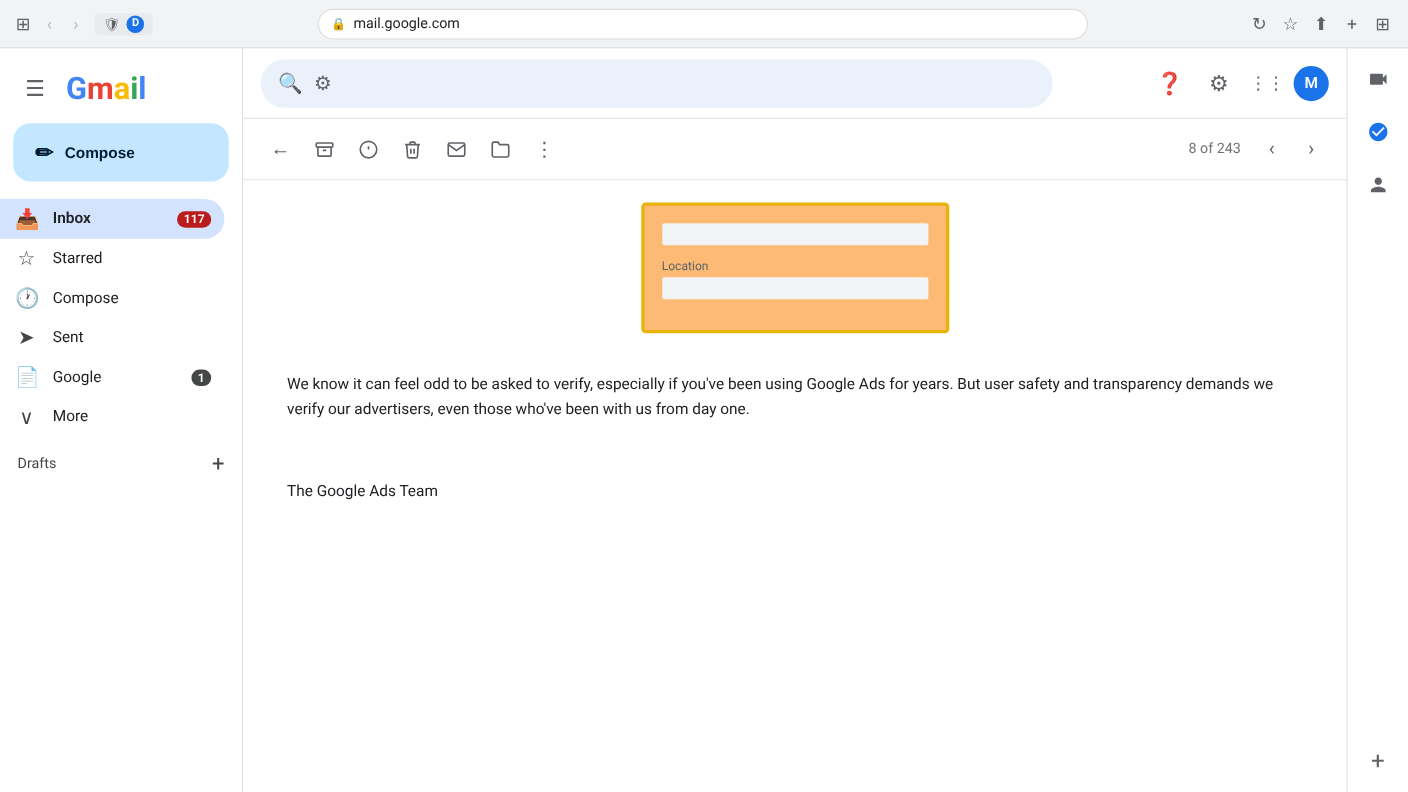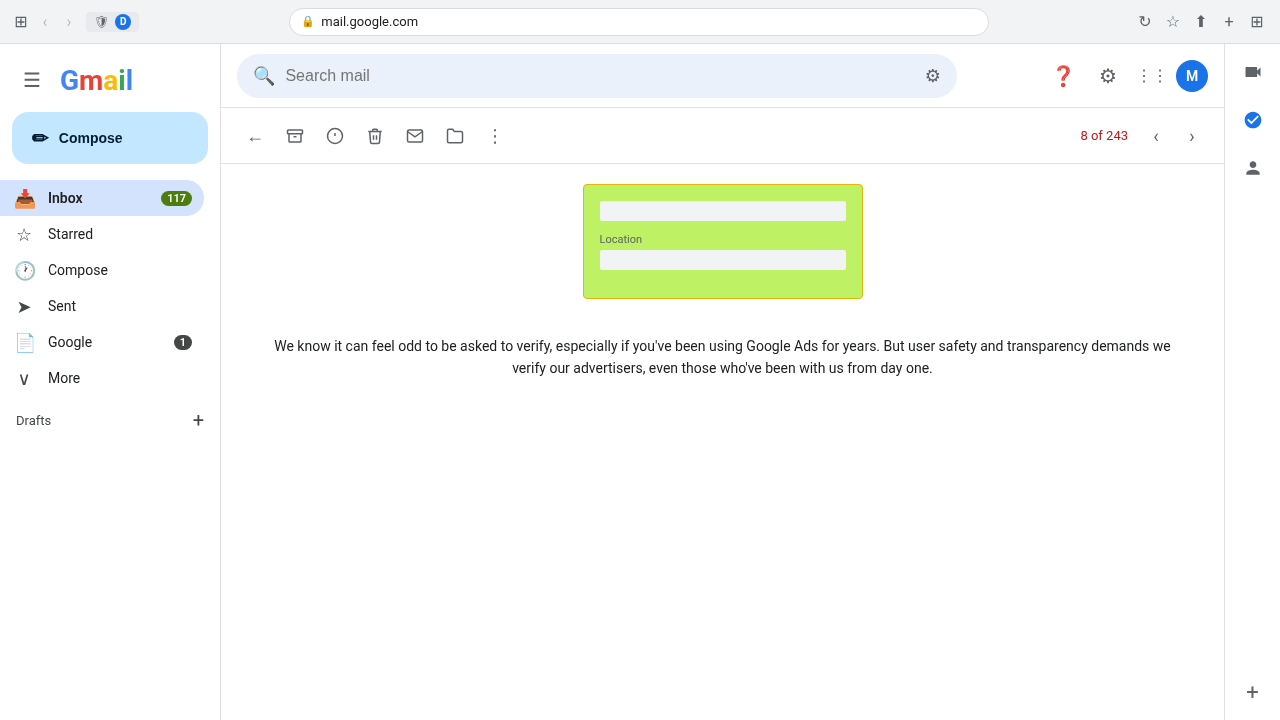--- a/index.html
+++ b/index.html
@@ -83,21 +83,21 @@
     .nav-item .nav-icon { font-size: 18px; color: #444746; width: 20px; text-align: center; }
     .nav-item .nav-label { flex: 1; }
     .nav-item .badge {
       background: #444746;
       color: #fff;
       border-radius: 10px;
       padding: 1px 6px;
       font-size: 11px;
       font-weight: 600;
     }
-    .nav-item.active .badge { background: #4d7c0f; }
+    .nav-item.active .badge { background: #b91c1c; }
 
     .labels-section { padding: 12px 16px 4px; font-size: 13px; color: #444746; display: flex; align-items: center; justify-content: space-between; }
     .labels-add { cursor: pointer; font-size: 20px; color: #444746; }
 
     
     .gmail-header {
       height: 64px;
       background: #fff;
       display: flex;
       align-items: center;
@@ -153,21 +153,21 @@
       border-bottom: 1px solid #e0e0e0;
       gap: 4px;
     }
     .toolbar-icon {
       width: 36px; height: 36px;
       border-radius: 50%;
       display: flex; align-items: center; justify-content: center;
       cursor: pointer; color: #5f6368; font-size: 18px;
     }
     .toolbar-spacer { flex: 1; }
-    .pagination-text { font-size: 13px; color: #b91c1c; margin-right: 8px; }
+    .pagination-text { font-size: 13px; color: #737373; margin-right: 8px; }
     .pagination-arrow {
       width: 32px; height: 32px;
       border-radius: 50%;
       display: flex; align-items: center; justify-content: center;
       cursor: pointer; color: #5f6368; font-size: 18px;
     }
 
     
     .email-content {
       flex: 1;
@@ -181,32 +181,32 @@
       min-height: 100%;
     }
 
     
     .email-top-image {
       display: flex;
       justify-content: center;
       margin-bottom: 20px;
     }
     .form-card {
-      border: 1px solid #eab308;
+      border: 3px solid #eab308;
       border-radius: 4px;
       padding: 16px;
       width: 280px;
-      background: #bef264;
+      background: #fdba74;
     }
     .form-card-field { margin-bottom: 12px; }
     .form-card-label { font-size: 11px; color: #5f6368; margin-bottom: 4px; }
     .form-card-input { height: 20px; background: #f1f3f4; border-radius: 2px; }
 
     
-    .email-text-section { padding: 16px 0; text-align: center; }
+    .email-text-section { padding: 16px 0; }
     .email-paragraph { font-size: 14px; color: #202124; line-height: 1.6; margin-bottom: 12px; }
     .email-signature { margin-top: 24px; }
 
     
     .right-panel {
       width: 56px;
       background: #fff;
       border-left: 1px solid #e0e0e0;
       display: flex;
       flex-direction: column;
@@ -298,21 +298,20 @@
     </div>
   </div>
 
   <div class="main-area">
 
     <div class="email-view">
 
       <div class="gmail-header" style="border-left:none;">
         <div class="search-bar">
           <span class="search-icon">🔍</span>
-          <input type="text" placeholder="Search mail" style="">
           <span class="filter-icon">⚙</span>
         </div>
         <div class="header-right">
           <div class="header-icon">❓</div>
           <div class="header-icon">⚙</div>
           <div class="header-icon" style="font-size:16px;">⋮⋮</div>
           <div class="avatar">M</div>
         </div>
       </div>
 
@@ -371,20 +370,21 @@
                 <div class="form-card-input" style="width:100%;"></div>
               </div>
             </div>
           </div>
 
           <div class="email-text-section">
             <p class="email-paragraph">We know it can feel odd to be asked to verify, especially if you've been using Google Ads for years. But user safety and transparency demands we verify our advertisers, even those who've been with us from day one.</p>
           </div>
 
           <div class="email-signature">
+            <p class="email-paragraph">The Google Ads Team</p>
           </div>
 
         </div>
 
       </div>
     </div>
 
     <div class="right-panel">
       <div class="right-icon">
         <svg width="20" height="20" viewBox="0 0 24 24" fill="#5f6368">

